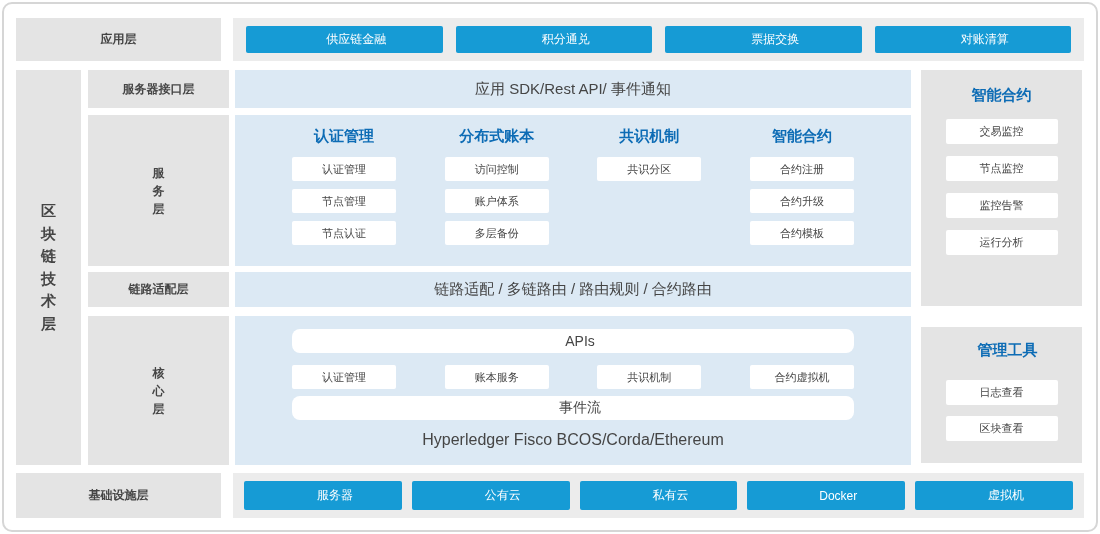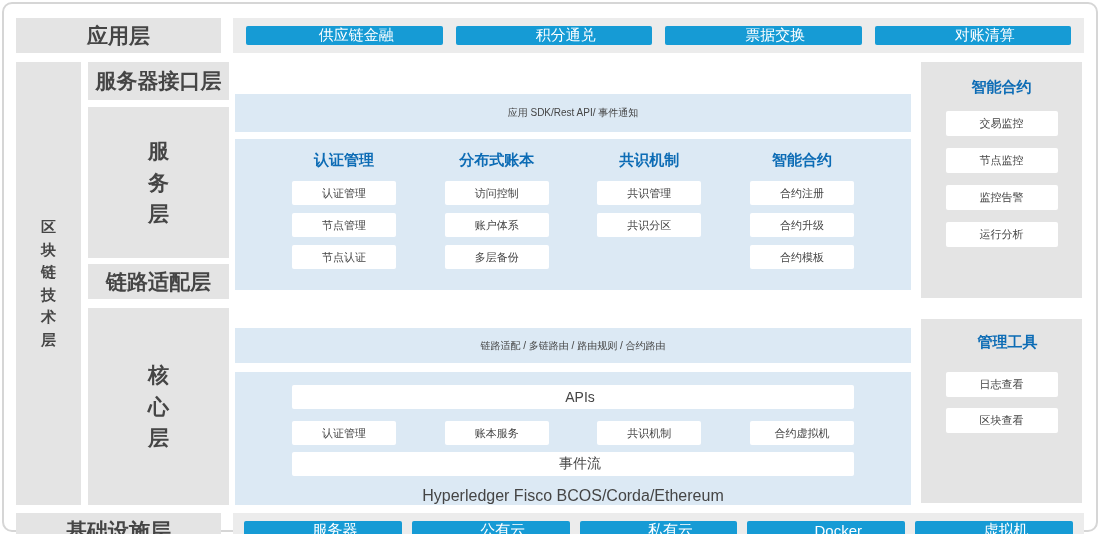--- a/index.html
+++ b/index.html
@@ -6,23 +6,23 @@
   html, body { width: 1100px; height: 534px; background: #fff;
     font-family: "Liberation Sans", sans-serif; }
   body { position: relative; }
 
   .card { position: absolute; left: 2px; top: 2px; width: 1096px; height: 530px;
     border: 2px solid #d6d6d6; border-radius: 10px; background: #fff;
     padding: 14px 12px 12px; display: flex; flex-direction: column; }
 
   
   .layer-label { background: var(--gray); color: var(--text); font-weight: bold;
-    font-size: 21px; display: flex; align-items: center; justify-content: center; }
+    font-size: 12px; display: flex; align-items: center; justify-content: center; }
   .btn-strip { flex: 1; background: var(--strip); display: flex; align-items: stretch; }
-  .btn { flex: 1; background: var(--blue); color: #fff; font-size: 15px;
+  .btn { flex: 1; background: var(--blue); color: #fff; font-size: 12px;
     display: flex; align-items: center; justify-content: center; border-radius: 2px; padding-left: 24px; }
   .panel { background: var(--panel); }
   .node { background: #fff; border-radius: 2px; color: var(--text); font-size: 11px;
     display: flex; align-items: center; justify-content: center; }
   .v-text { width: 1em; line-height: 1.5; word-break: break-all; text-align: center; }
 
   
   .row-top { height: 43px; display: flex; gap: 12px; margin-bottom: 9px; }
   .row-top .layer-label { width: 205px; }
   .row-top .btn-strip { gap: 13px; padding: 8px 13px; }
@@ -35,32 +35,32 @@
   .labels-col { width: 141px; margin-right: 6px; display: flex; flex-direction: column; }
   .content-col { width: 676px; margin-right: 10px; display: flex; flex-direction: column; }
   .right-col { width: 161px; display: flex; flex-direction: column; }
 
   .lab-1, .pan-1 { height: 38px; margin-bottom: 7px; }
   .lab-2, .pan-2 { height: 151px; margin-bottom: 6px; }
   .lab-3, .pan-3 { height: 35px; margin-bottom: 9px; }
   .lab-4, .pan-4 { flex: 1; }
 
   .pan-1, .pan-3 { display: flex; align-items: center; justify-content: center;
-    color: var(--text); font-size: 10px; margin-top: 32px; }
+    color: var(--text); font-size: 15px; }
 
   .pan-2 { padding: 12px 57px 0; }
   .svc-headers { display: flex; justify-content: space-between; margin-bottom: 11px; }
   .svc-headers .hd { width: 104px; text-align: center; color: var(--hblue);
     font-weight: bold; font-size: 15px; }
   .svc-cols { display: flex; justify-content: space-between; }
   .svc-col { width: 104px; display: flex; flex-direction: column; gap: 8px; }
   .svc-col .node { height: 24px; }
 
   .pan-4 { padding: 13px 57px 0; display: flex; flex-direction: column; }
-  .bar { height: 24px; background: #fff; border-radius: 2px; color: var(--text);
+  .bar { height: 24px; background: #fff; border-radius: 8px; color: var(--text);
     font-size: 14px; display: flex; align-items: center; justify-content: center; padding-left: 14px; }
   .bar.apis { margin-bottom: 12px; }
   .mods { display: flex; justify-content: space-between; margin-bottom: 7px; }
   .mods .node { width: 104px; height: 24px; }
   .platforms { text-align: center; color: var(--text); font-size: 16px; margin-top: 11px; }
 
   .side-box { background: var(--gray); }
   .panel-hd { text-align: center; color: var(--hblue); font-weight: bold; font-size: 15px; }
   .monitor { height: 236px; padding-top: 16px; margin-bottom: 21px; }
   .monitor .panel-hd { margin-bottom: 14px; }
@@ -124,21 +124,20 @@
             <div class="node">认证管理</div>
             <div class="node">节点管理</div>
             <div class="node">节点认证</div>
           </div>
           <div class="svc-col">
             <div class="node">访问控制</div>
             <div class="node">账户体系</div>
             <div class="node">多层备份</div>
           </div>
           <div class="svc-col">
-            <div class="node">共识管理</div>
             <div class="node">共识分区</div>
           </div>
           <div class="svc-col">
             <div class="node">合约注册</div>
             <div class="node">合约升级</div>
             <div class="node">合约模板</div>
           </div>
         </div>
       </div>
 

